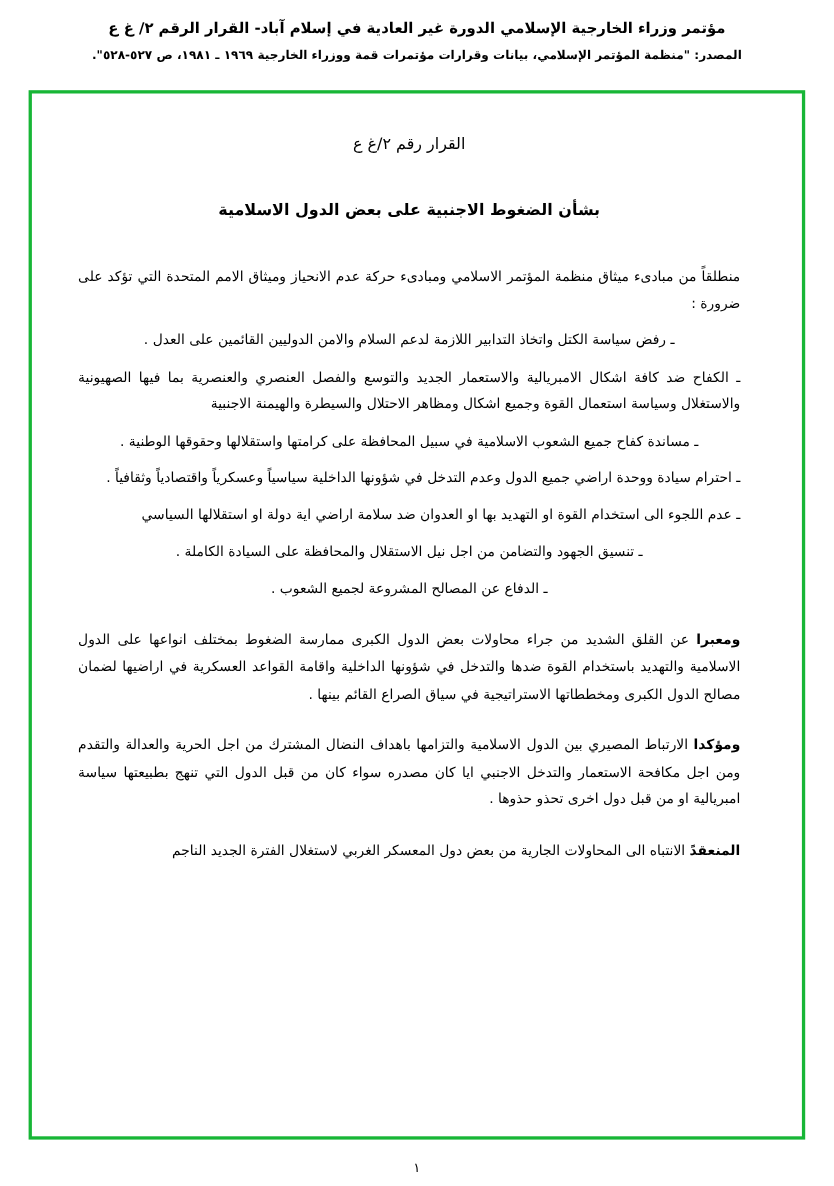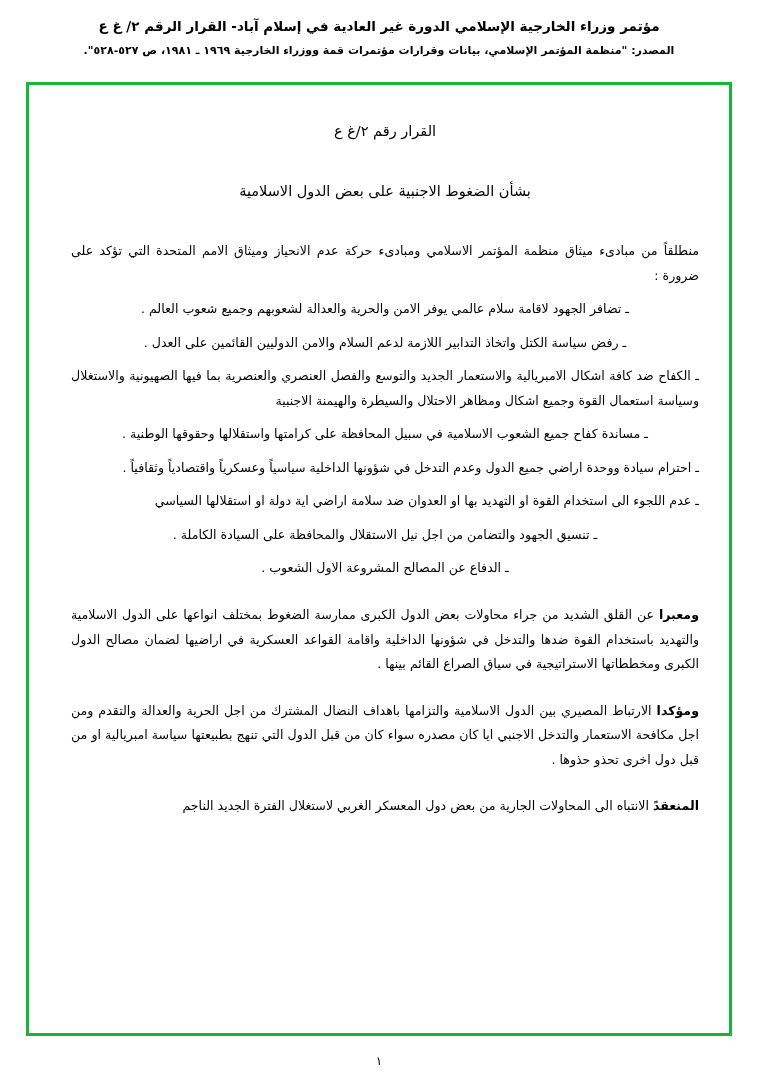--- a/index.html
+++ b/index.html
@@ -41,36 +41,36 @@
     position: absolute;
     top: 82px;
     right: 26px;
     left: 26px;
     bottom: 42px;
     border: 3px solid #17b636;
     box-sizing: border-box;
     background: #ffffff;
   }
   .content {
-    padding: 24px 30px 10px 42px;
+    padding: 24px 56px 10px 42px;
     box-sizing: border-box;
     height: 100%;
     overflow: hidden;
   }
   .decision-no {
     text-align: center;
     font-size: 14.5px;
     margin-top: 14px;
     margin-bottom: 0;
     letter-spacing: 0.5px;
   }
   .subject {
     text-align: center;
     font-size: 14.5px;
-    font-weight: normal;
+    font-weight: bold;
     margin-top: 44px;
     margin-bottom: 0;
   }
   .body-text {
     margin-top: 40px;
   }
   p.para {
     font-size: 12.6px;
     line-height: 1.95;
     margin: 0 0 9px 0;
@@ -115,28 +115,27 @@
     <div class="content">
 
       <div class="decision-no">القرار رقم ٢/غ ع</div>
 
       <div class="subject">بشأن الضغوط الاجنبية على بعض الدول الاسلامية</div>
 
       <div class="body-text">
 
         <p class="para">منطلقاً من مبادىء ميثاق منظمة المؤتمر الاسلامي ومبادىء حركة عدم الانحياز وميثاق الامم المتحدة التي تؤكد على ضرورة :</p>
 
-        <p class="item center-ish">ـ تضافر الجهود لاقامة سلام عالمي يوفر الامن والحرية والعدالة لشعوبهم وجميع شعوب العالم .</p>
         <p class="item center-ish">ـ رفض سياسة الكتل واتخاذ التدابير اللازمة لدعم السلام والامن الدوليين القائمين على العدل .</p>
         <p class="item">ـ الكفاح ضد كافة اشكال الامبريالية والاستعمار الجديد والتوسع والفصل العنصري والعنصرية بما فيها الصهيونية والاستغلال وسياسة استعمال القوة وجميع اشكال ومظاهر الاحتلال والسيطرة والهيمنة الاجنبية</p>
         <p class="item center-ish">ـ مساندة كفاح جميع الشعوب الاسلامية في سبيل المحافظة على كرامتها واستقلالها وحقوقها الوطنية .</p>
         <p class="item">ـ احترام سيادة ووحدة اراضي جميع الدول وعدم التدخل في شؤونها الداخلية سياسياً وعسكرياً واقتصادياً وثقافياً .</p>
         <p class="item">ـ عدم اللجوء الى استخدام القوة او التهديد بها او العدوان ضد سلامة اراضي اية دولة او استقلالها السياسي</p>
         <p class="item center-ish">ـ تنسيق الجهود والتضامن من اجل نيل الاستقلال والمحافظة على السيادة الكاملة .</p>
-        <p class="item center-ish">ـ الدفاع عن المصالح المشروعة الاول الشعوب .</p>
+        <p class="item center-ish">ـ الدفاع عن المصالح المشروعة لجميع الشعوب .</p>
 
         <p class="para gap-top"><span class="bold-lead">ومعبرا</span><span> عن القلق الشديد من جراء محاولات بعض الدول الكبرى ممارسة الضغوط بمختلف انواعها على الدول الاسلامية والتهديد باستخدام القوة ضدها والتدخل في شؤونها الداخلية واقامة القواعد العسكرية في اراضيها لضمان مصالح الدول الكبرى ومخططاتها الاستراتيجية في سياق الصراع القائم بينها .</span></p>
 
         <p class="para gap-top"><span class="bold-lead">ومؤكدا</span><span> الارتباط المصيري بين الدول الاسلامية والتزامها باهداف النضال المشترك من اجل الحرية والعدالة والتقدم ومن اجل مكافحة الاستعمار والتدخل الاجنبي ايا كان مصدره سواء كان من قبل الدول التي تنهج بطبيعتها  سياسة امبريالية او من قبل دول اخرى تحذو حذوها .</span></p>
 
         <p class="para gap-top"><span class="bold-lead">المنعقدً</span><span> الانتباه الى المحاولات الجارية من بعض دول المعسكر الغربي لاستغلال الفترة الجديد الناجم</span></p>
 
       </div>
     </div>
   </div>

